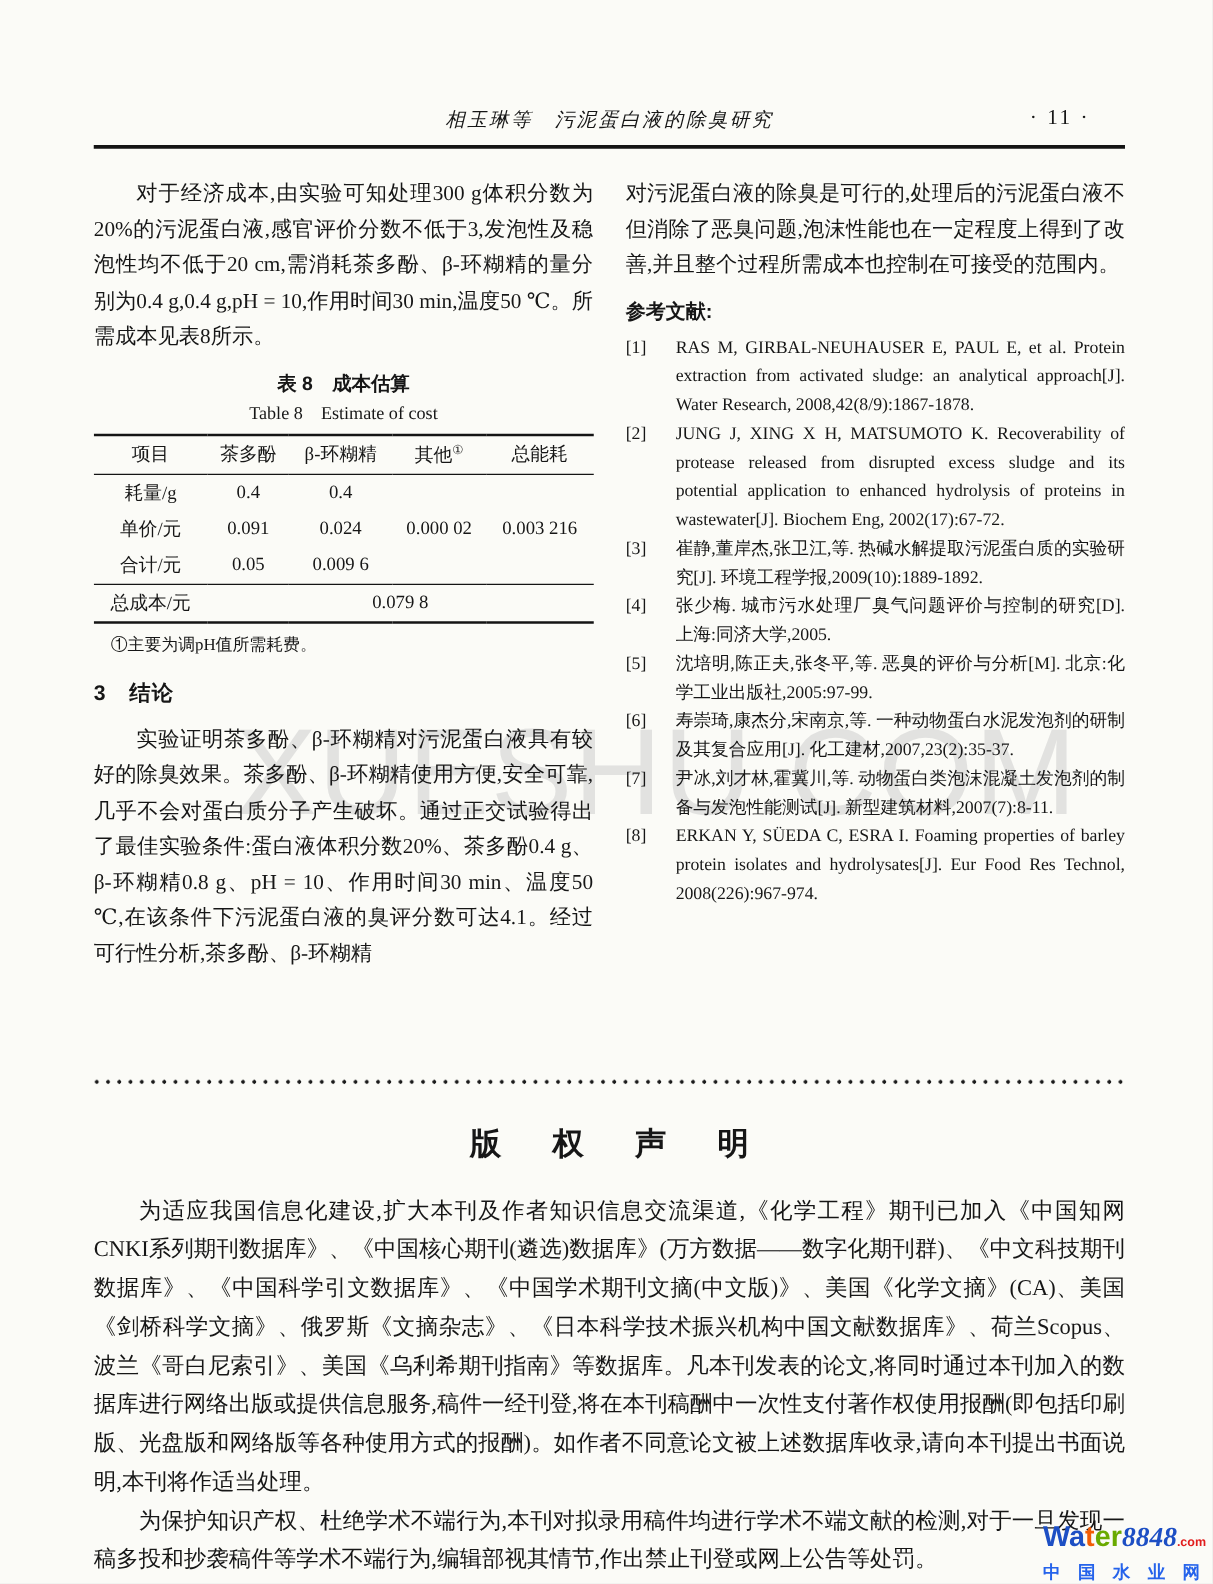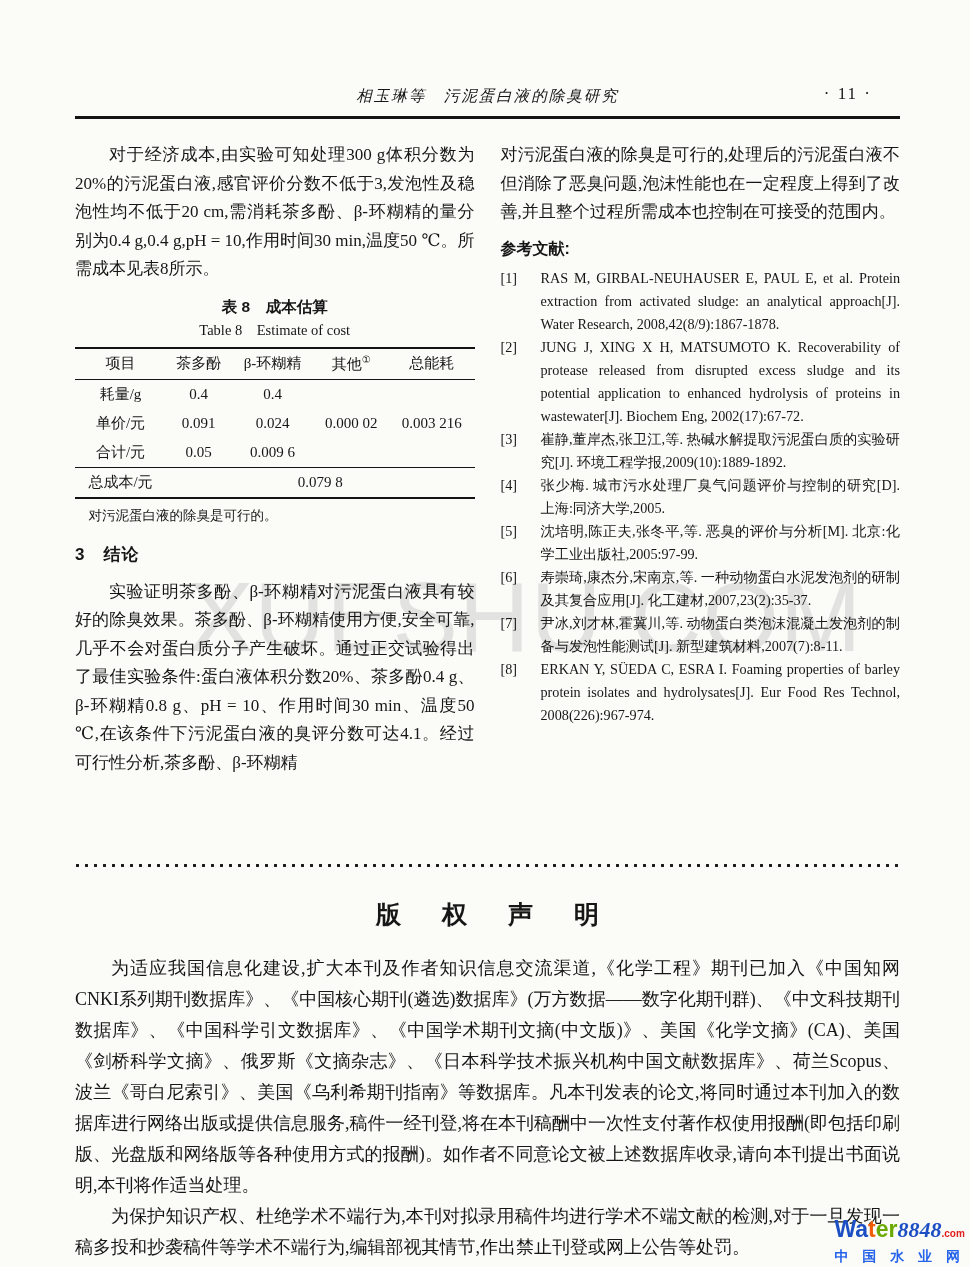--- a/index.html
+++ b/index.html
@@ -130,21 +130,21 @@
                 <td>0.009 6</td>
                 <td></td>
                 <td></td>
               </tr>
               <tr class="total-row">
                 <td>总成本/元</td>
                 <td colspan="4">0.079 8</td>
               </tr>
             </tbody>
           </table>
-          <div class="table-footnote">对污泥蛋白液的除臭是可行的。</div>
+          <div class="table-footnote">①主要为调pH值所需耗费。</div>
         </div>
 
 
         <div class="section-heading">3　结论</div>
 
         <p class="para">实验证明茶多酚、β-环糊精对污泥蛋白液具有较好的除臭效果。茶多酚、β-环糊精使用方便,安全可靠,几乎不会对蛋白质分子产生破坏。通过正交试验得出了最佳实验条件:蛋白液体积分数20%、茶多酚0.4 g、β-环糊精0.8 g、pH = 10、作用时间30 min、温度50 ℃,在该条件下污泥蛋白液的臭评分数可达4.1。经过可行性分析,茶多酚、β-环糊精</p>
       </div>
 
       <div class="col">
         <p class="para" style="text-indent:0;">对污泥蛋白液的除臭是可行的,处理后的污泥蛋白液不但消除了恶臭问题,泡沫性能也在一定程度上得到了改善,并且整个过程所需成本也控制在可接受的范围内。</p>

